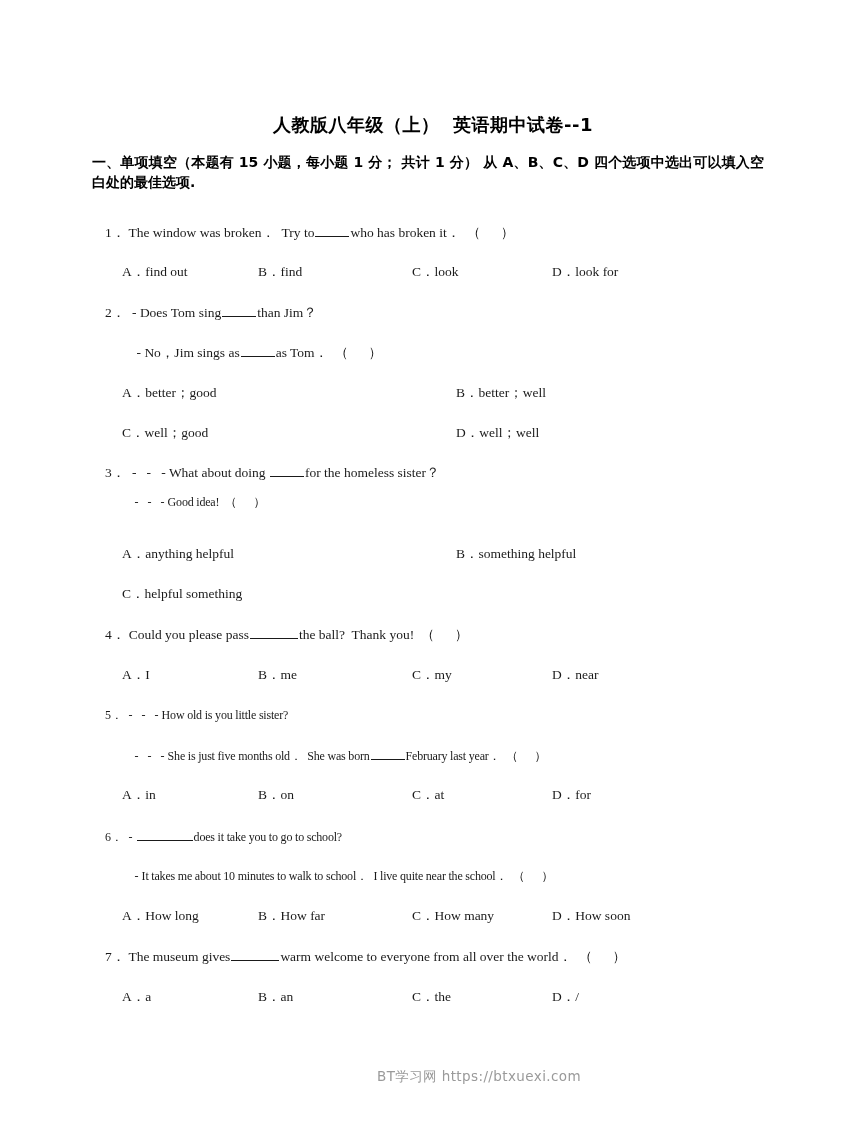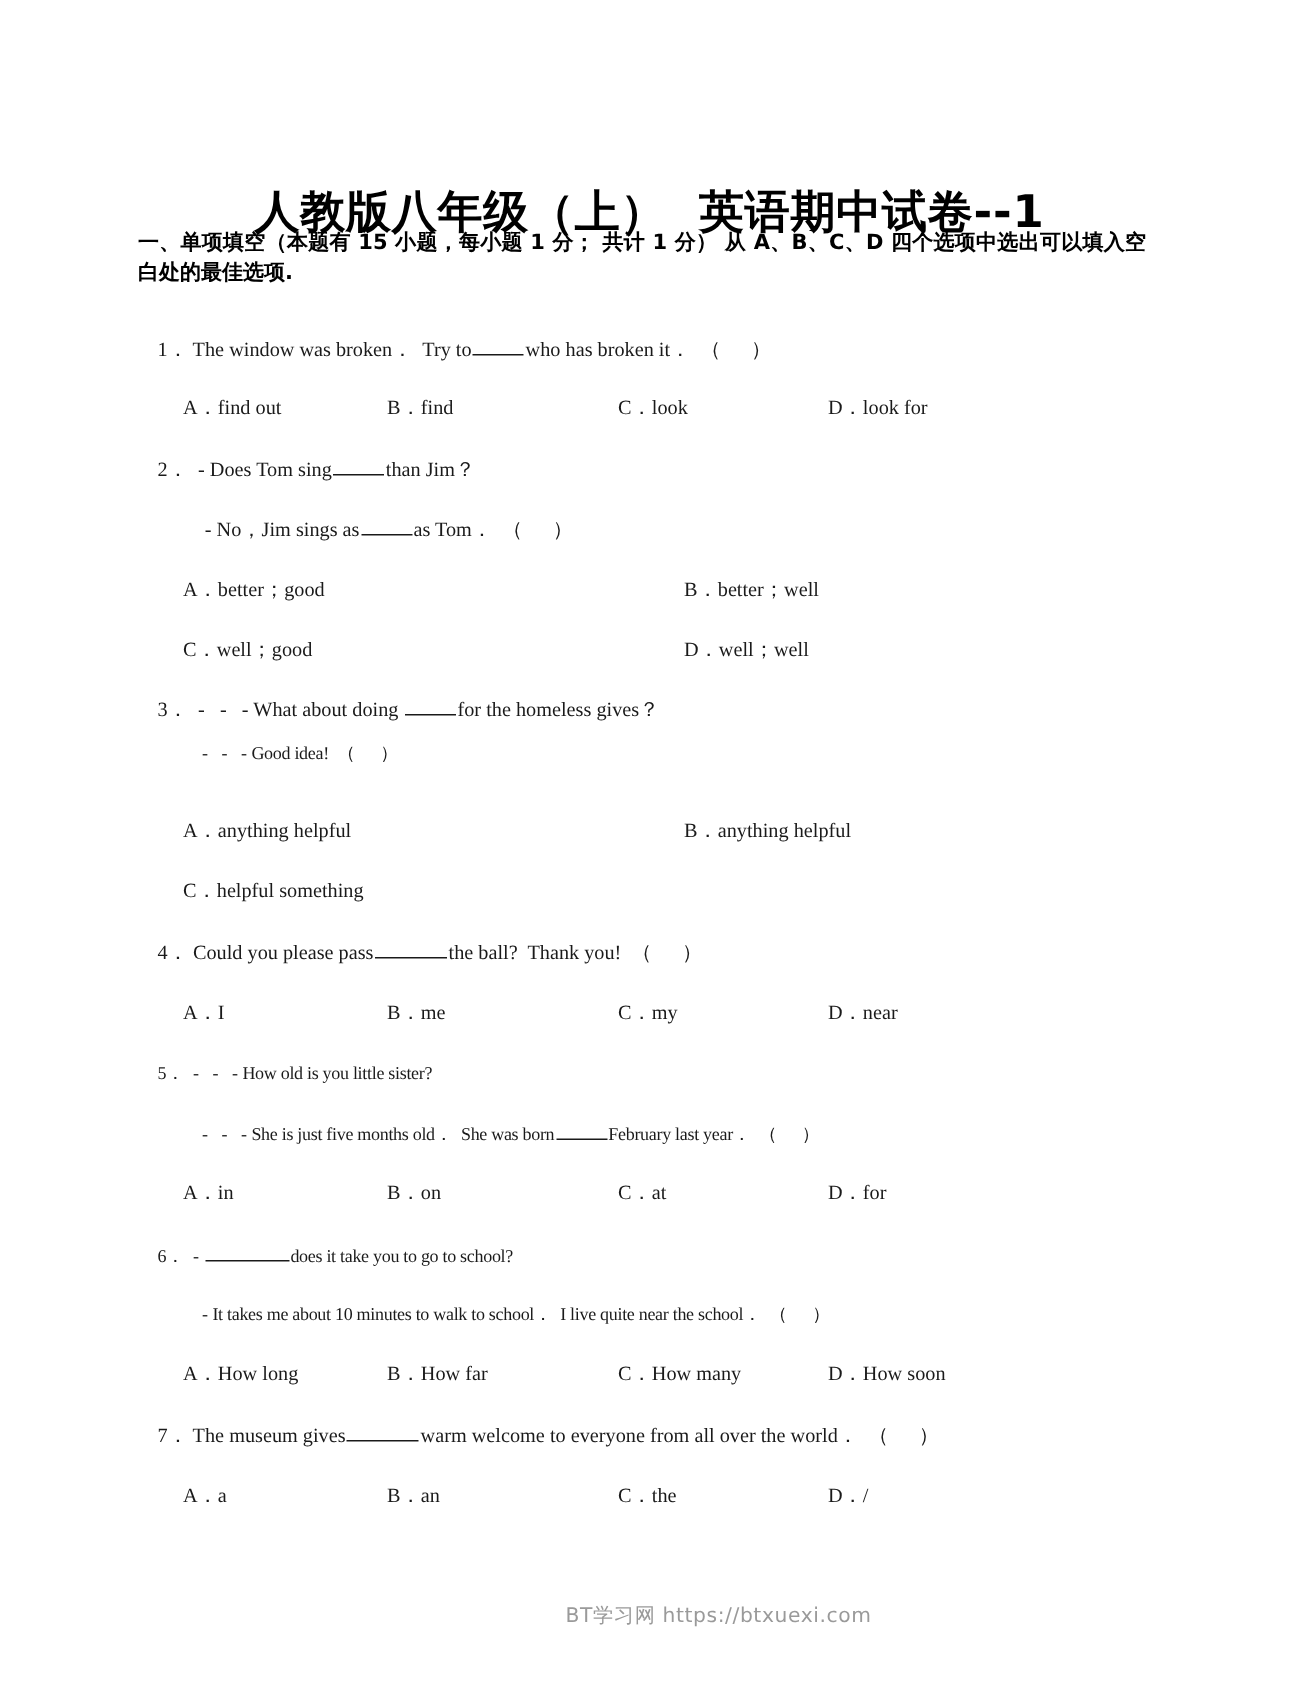--- a/index.html
+++ b/index.html
@@ -26,21 +26,21 @@
 
   
   .doc-title {
     position: absolute;
     left: 0;
     top: 101px;
     width: 866px;
     text-align: center;
     font-family: "DejaVu Sans", "Liberation Sans", sans-serif;
     font-weight: bold;
-    font-size: 30px;
+    font-size: 18px;
     letter-spacing: 0.5px;
     color: #000;
     white-space: pre;
   }
 
   
   .section-instruction {
     position: absolute;
     left: 92px;
     top: 152px;
@@ -136,23 +136,23 @@
 
   <div class="section-instruction">一、单项填空（本题有 15 小题，每小题 1 分；  共计 1 分） 从 A、B、C、D 四个选项中选出可以填入空白处的最佳选项.</div>
 
   <div class="questions" id="questions-root">
       <div class="qline" style="left: 105px; top: 224px;"><span class="stem-num">1．</span><span> </span><span>The window was broken．  Try to</span><span class="blank w1"></span><span>who has broken it．  （      ）</span></div>
       <div class="opt-row" style="left: 122px; top: 264px;"><span class="opt c0">A．find out</span><span class="opt c1">B．find</span><span class="opt c2">C．look</span><span class="opt c3">D．look for</span></div>
       <div class="qline" style="left: 105px; top: 304px;"><span class="stem-num">2．</span><span class="dashes">  - </span><span>Does Tom sing</span><span class="blank w1"></span><span>than Jim？</span></div>
       <div class="qline" style="left: 123px; top: 344px;"><span>  </span><span class="dashes">  - </span><span>No，Jim sings as</span><span class="blank w1"></span><span>as Tom．  （      ）</span></div>
       <div class="opt-row" style="left: 122px; top: 385px;"><span class="opt h0">A．better；good</span><span class="opt h1">B．better；well</span></div>
       <div class="opt-row" style="left: 122px; top: 425px;"><span class="opt h0">C．well；good</span><span class="opt h1">D．well；well</span></div>
-      <div class="qline" style="left: 105px; top: 464px;"><span class="stem-num">3．</span><span class="dashes">  -   -   - </span><span>What about doing </span><span class="blank w1"></span><span>for the homeless gives？</span></div>
+      <div class="qline" style="left: 105px; top: 464px;"><span class="stem-num">3．</span><span class="dashes">  -   -   - </span><span>What about doing </span><span class="blank w1"></span><span>for the homeless sister？</span></div>
       <div class="qline small" style="left: 123px; top: 494px;"><span>  </span><span class="dashes">  -   -   - </span><span>Good idea!  （      ）</span></div>
-      <div class="opt-row" style="left: 122px; top: 546px;"><span class="opt h0">A．anything helpful</span><span class="opt h1">B．anything helpful</span></div>
+      <div class="opt-row" style="left: 122px; top: 546px;"><span class="opt h0">A．anything helpful</span><span class="opt h1">B．something helpful</span></div>
       <div class="opt-row" style="left: 122px; top: 586px;"><span class="opt h0">C．helpful something</span></div>
       <div class="qline" style="left: 105px; top: 626px;"><span class="stem-num">4．</span><span> </span><span>Could you please pass</span><span class="blank w2"></span><span>the ball?  Thank you!  （      ）</span></div>
       <div class="opt-row" style="left: 122px; top: 667px;"><span class="opt c0">A．I</span><span class="opt c1">B．me</span><span class="opt c2">C．my</span><span class="opt c3">D．near</span></div>
       <div class="qline small" style="left: 105px; top: 707px;"><span class="stem-num">5．</span><span class="dashes">  -   -   - </span><span>How old is you little sister?</span></div>
       <div class="qline small" style="left: 123px; top: 747px;"><span>  </span><span class="dashes">  -   -   - </span><span>She is just five months old．  She was born</span><span class="blank w1"></span><span>February last year．  （      ）</span></div>
       <div class="opt-row" style="left: 122px; top: 787px;"><span class="opt c0">A．in</span><span class="opt c1">B．on</span><span class="opt c2">C．at</span><span class="opt c3">D．for</span></div>
       <div class="qline small" style="left: 105px; top: 828px;"><span class="stem-num">6．</span><span class="dashes">  - </span><span class="blank w3"></span><span>does it take you to go to school?</span></div>
       <div class="qline small" style="left: 123px; top: 868px;"><span>  </span><span class="dashes">  - </span><span>It takes me about 10 minutes to walk to school．  I live quite near the school．  （      ）</span></div>
       <div class="opt-row" style="left: 122px; top: 908px;"><span class="opt c0">A．How long</span><span class="opt c1">B．How far</span><span class="opt c2">C．How many</span><span class="opt c3">D．How soon</span></div>
       <div class="qline" style="left: 105px; top: 948px;"><span class="stem-num">7．</span><span> </span><span>The museum gives</span><span class="blank w2"></span><span>warm welcome to everyone from all over the world．  （      ）</span></div>

